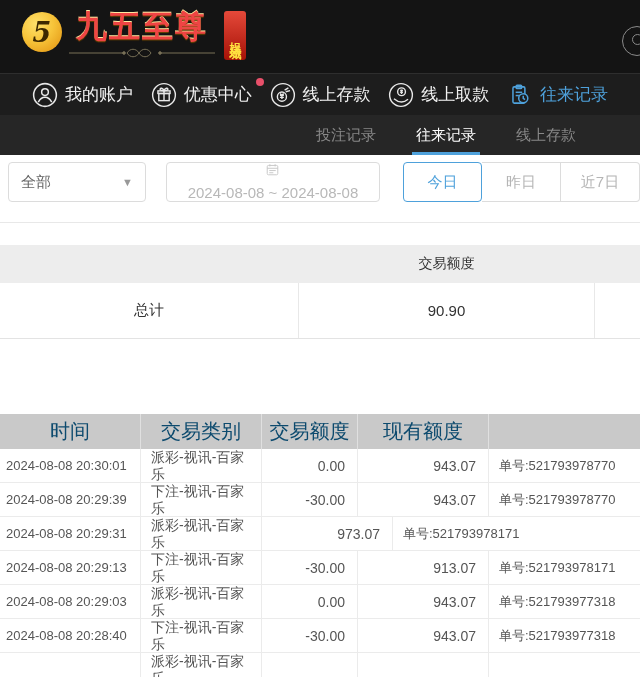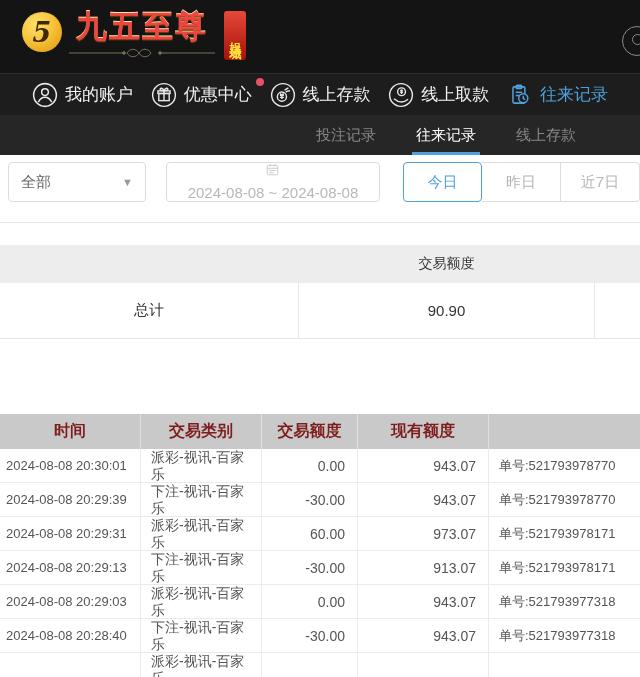--- a/index.html
+++ b/index.html
@@ -109,21 +109,21 @@
   .summary-body { height:56px; display:flex; align-items:stretch; border-bottom:1px solid #e3e3e3; background:#fff; }
   .summary-body .sb-cell { display:flex; align-items:center; justify-content:center; color:#333; font-size:15px; }
   .sb-total { width:298px; }
   .sb-amount { width:297px; border-left:1px solid #e8e8e8; border-right:1px solid #e8e8e8; }
   .sb-rest { flex:1; }
 
   
   .grid-head { height:35px; background:#c9c9c9; display:flex; align-items:stretch; }
   .grid-head .gh-cell {
     display:flex; align-items:center; justify-content:center;
-    color:#7f1d1d; font-size:16px; font-weight:bold; border-left:1px solid #e0e0e0;
+    color:#0c4a6e; font-size:20px; font-weight:normal; border-left:1px solid #e0e0e0;
   }
   .grid-head .gh-cell:first-child { border-left:none; }
   .gc-time { width:140px; } .gc-type { width:121px; } .gc-amt { width:96px; }
   .gc-bal { width:131px; } .gc-ord { flex:1; }
 
   .grid-row { height:34px; display:flex; align-items:stretch; border-bottom:1px solid #ebebeb; background:#fff; }
   .grid-row .cell { display:flex; align-items:center; border-left:1px solid #ebebeb; overflow:hidden; }
   .grid-row .cell:first-child { border-left:none; }
   .cell.c-time { width:140px; padding-left:6px; font-size:13px; color:#555; white-space:nowrap; }
   .cell.c-type { width:121px; padding:1px 6px 1px 10px; font-size:14px; color:#555; line-height:17px; }
@@ -283,21 +283,20 @@
       <div class="grid-row">
         <div class="cell c-time">2024-08-08 20:29:39</div>
         <div class="cell c-type">下注-视讯-百家乐</div>
         <div class="cell c-amt">-30.00</div>
         <div class="cell c-bal">943.07</div>
         <div class="cell c-ord">单号:521793978770</div>
       </div>
       <div class="grid-row">
         <div class="cell c-time">2024-08-08 20:29:31</div>
         <div class="cell c-type">派彩-视讯-百家乐</div>
-        <div class="cell c-amt">60.00</div>
         <div class="cell c-bal">973.07</div>
         <div class="cell c-ord">单号:521793978171</div>
       </div>
       <div class="grid-row">
         <div class="cell c-time">2024-08-08 20:29:13</div>
         <div class="cell c-type">下注-视讯-百家乐</div>
         <div class="cell c-amt">-30.00</div>
         <div class="cell c-bal">913.07</div>
         <div class="cell c-ord">单号:521793978171</div>
       </div>

